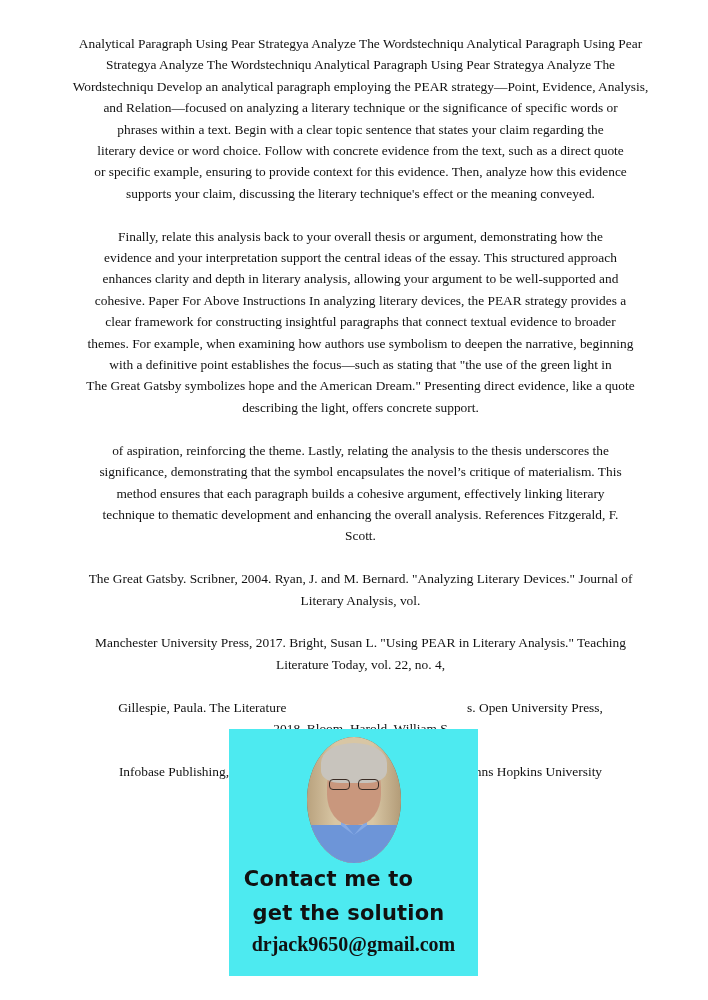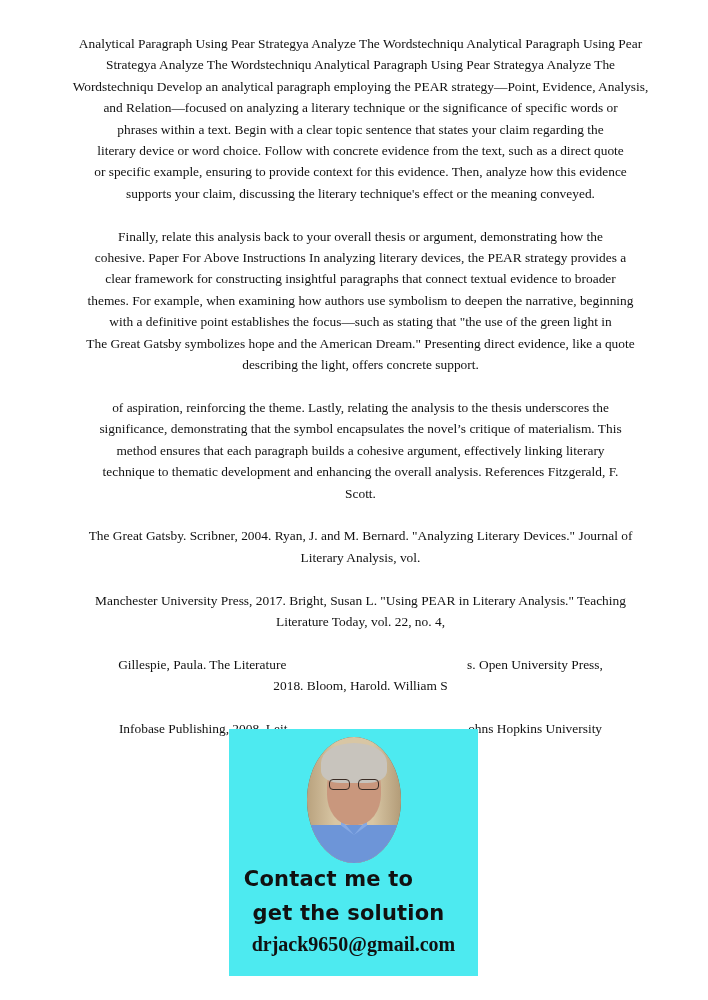--- a/index.html
+++ b/index.html
@@ -130,20 +130,22 @@
     <span class="line">Strategya Analyze The Wordstechniqu Analytical Paragraph Using Pear Strategya Analyze The</span>
     <span class="line">Wordstechniqu Develop an analytical paragraph employing the PEAR strategy—Point, Evidence, Analysis,</span>
     <span class="line">and Relation—focused on analyzing a literary technique or the significance of specific words or</span>
     <span class="line">phrases within a text. Begin with a clear topic sentence that states your claim regarding the</span>
     <span class="line">literary device or word choice. Follow with concrete evidence from the text, such as a direct quote</span>
     <span class="line">or specific example, ensuring to provide context for this evidence. Then, analyze how this evidence</span>
     <span class="line">supports your claim, discussing the literary technique's effect or the meaning conveyed.</span>
   </p>
   <p class="para">
     <span class="line">Finally, relate this analysis back to your overall thesis or argument, demonstrating how the</span>
+    <span class="line">evidence and your interpretation support the central ideas of the essay. This structured approach</span>
+    <span class="line">enhances clarity and depth in literary analysis, allowing your argument to be well-supported and</span>
     <span class="line">cohesive. Paper For Above Instructions In analyzing literary devices, the PEAR strategy provides a</span>
     <span class="line">clear framework for constructing insightful paragraphs that connect textual evidence to broader</span>
     <span class="line">themes. For example, when examining how authors use symbolism to deepen the narrative, beginning</span>
     <span class="line">with a definitive point establishes the focus—such as stating that "the use of the green light in</span>
     <span class="line">The Great Gatsby symbolizes hope and the American Dream." Presenting direct evidence, like a quote</span>
     <span class="line">describing the light, offers concrete support.</span>
   </p>
   <p class="para">
     <span class="line">of aspiration, reinforcing the theme. Lastly, relating the analysis to the thesis underscores the</span>
     <span class="line">significance, demonstrating that the symbol encapsulates the novel’s critique of materialism. This</span>

